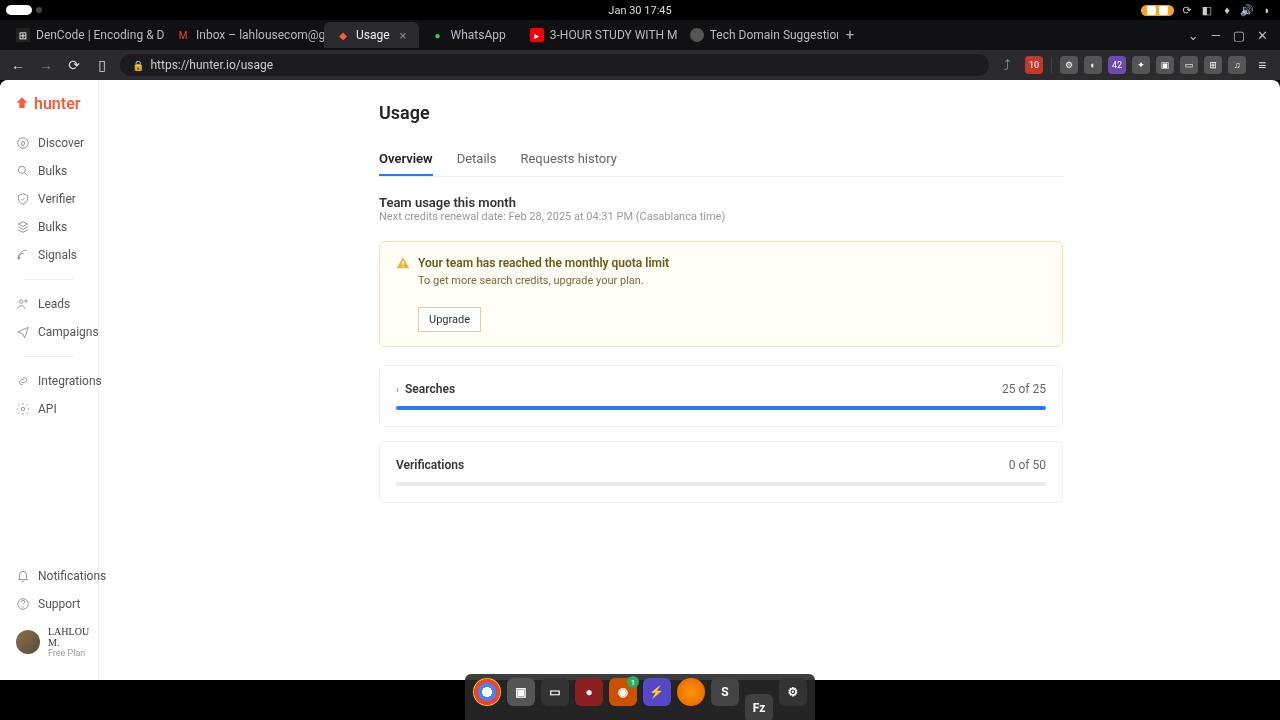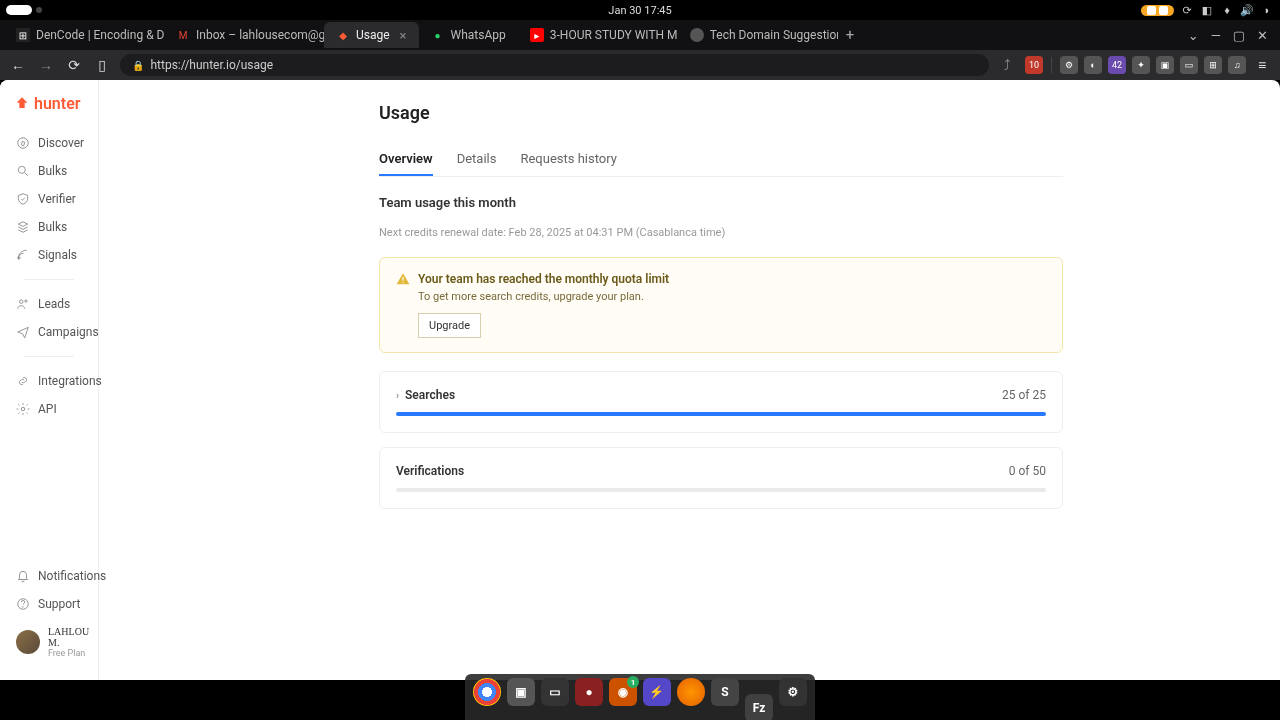--- a/index.html
+++ b/index.html
@@ -54,28 +54,28 @@
 .user-name { font-size: 10px; color: #333; font-family: Liberation Serif, serif; }
 .user-plan { font-size: 9px; color: #999; }
 
 
 .main { flex: 1; padding: 22px 40px; overflow-y: auto; }
 .page-title { font-size: 18px; font-weight: 600; color: #222; margin-bottom: 20px; margin-left: 0; }
 .tabs { display: flex; gap: 24px; border-bottom: 1px solid #eee; margin-bottom: 18px; }
 .tabs .ptab { padding: 8px 0; font-size: 13px; color: #666; cursor: pointer; border-bottom: 2px solid transparent; }
 .tabs .ptab.active { color: #222; font-weight: 600; border-bottom-color: #2979ff; }
 
-.section-title { font-size: 13px; font-weight: 600; color: #333; margin-bottom: 16px; }
+.section-title { font-size: 13px; font-weight: 600; color: #333; margin-bottom: 0; }
 .section-sub { font-size: 11px; color: #999; margin-bottom: 18px; }
 
 .alert { border: 1px solid #f3e5ab; background: #fffdf5; border-radius: 6px; padding: 14px 16px; margin-bottom: 18px; }
 .alert-head { display: flex; align-items: center; gap: 8px; margin-bottom: 4px; }
 .alert-icon { width: 14px; height: 14px; }
 .alert-title { font-size: 12px; font-weight: 600; color: #6b5a1a; }
-.alert-body { font-size: 11px; color: #7a6a3a; margin-bottom: 10px; margin-left: 22px; }
+.alert-body { font-size: 11px; color: #7a6a3a; margin-bottom: 20px; margin-left: 22px; }
 .alert-btn { font-size: 11px; padding: 5px 10px; background: #fff; border: 1px solid #d8cfae; border-radius: 0; color: #333; cursor: pointer; margin-left: 22px; }
 
 .usage-card { border: 1px solid #eee; border-radius: 6px; padding: 16px; margin-bottom: 14px; }
 .usage-row { display: flex; justify-content: space-between; align-items: center; margin-bottom: 10px; }
 .usage-label { font-size: 12px; font-weight: 600; color: #333; display: flex; align-items: center; gap: 6px; }
 .chevron { font-size: 10px; color: #888; }
 .usage-count { font-size: 12px; color: #666; }
 .bar { height: 4px; background: #eaeaea; border-radius: 3px; overflow: hidden; }
 .bar-fill { height: 100%; background: #2979ff; }
 

